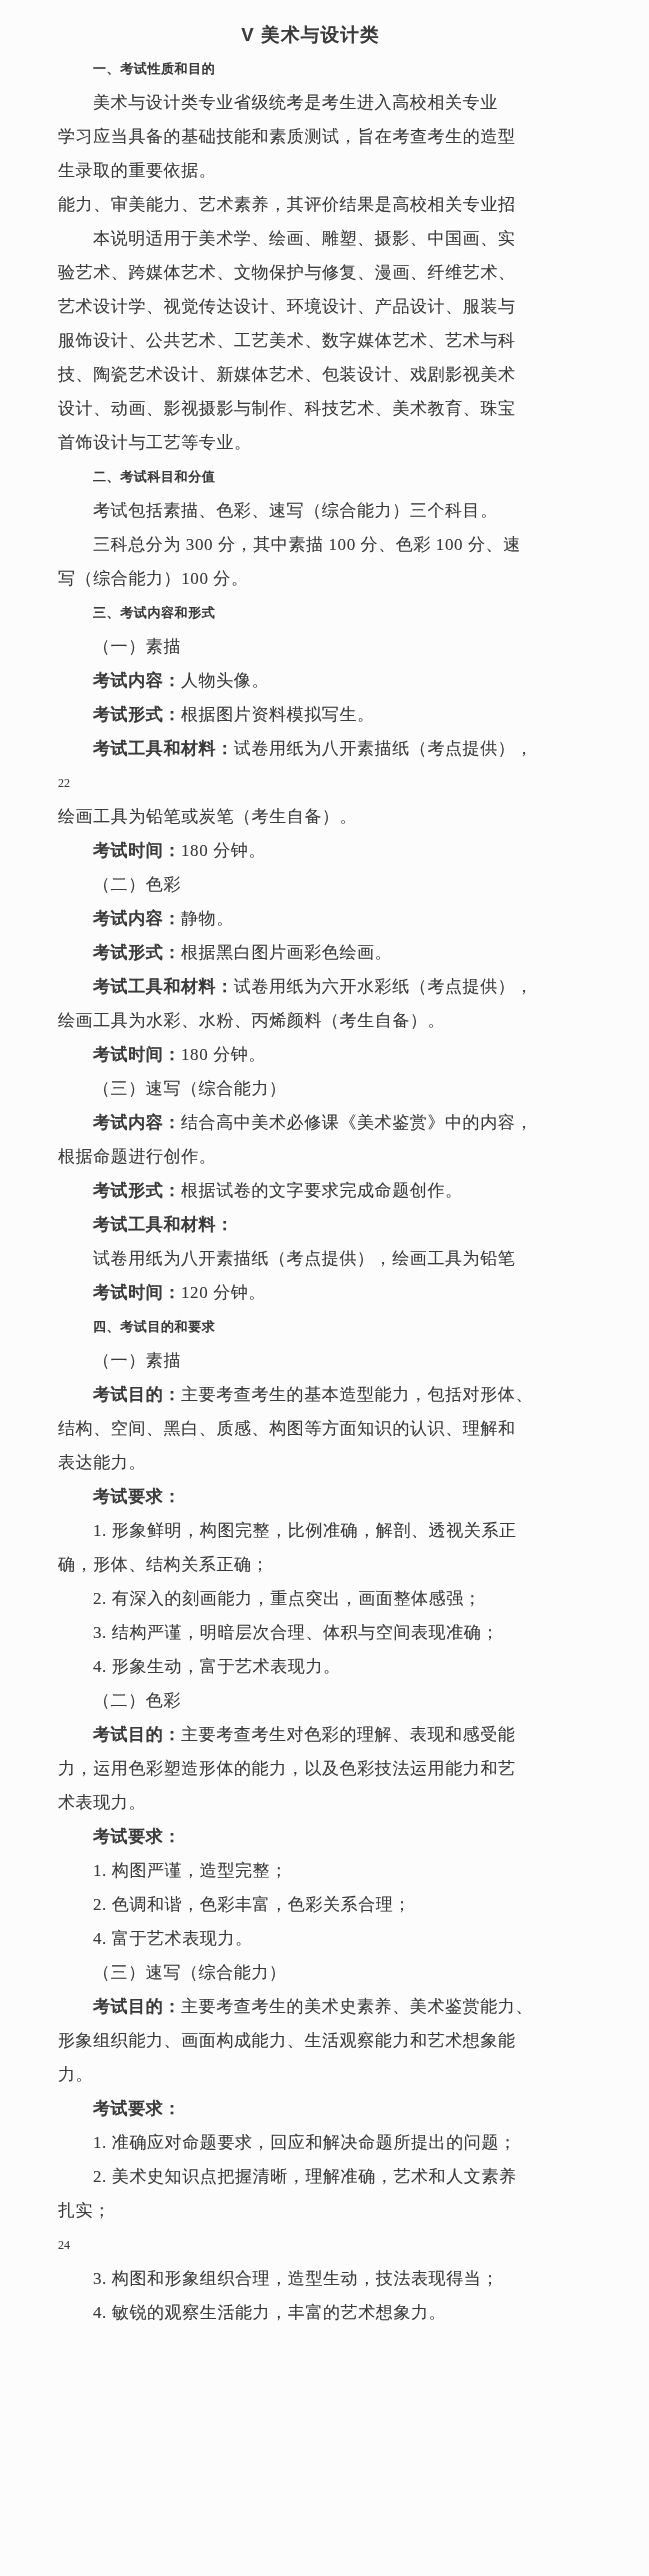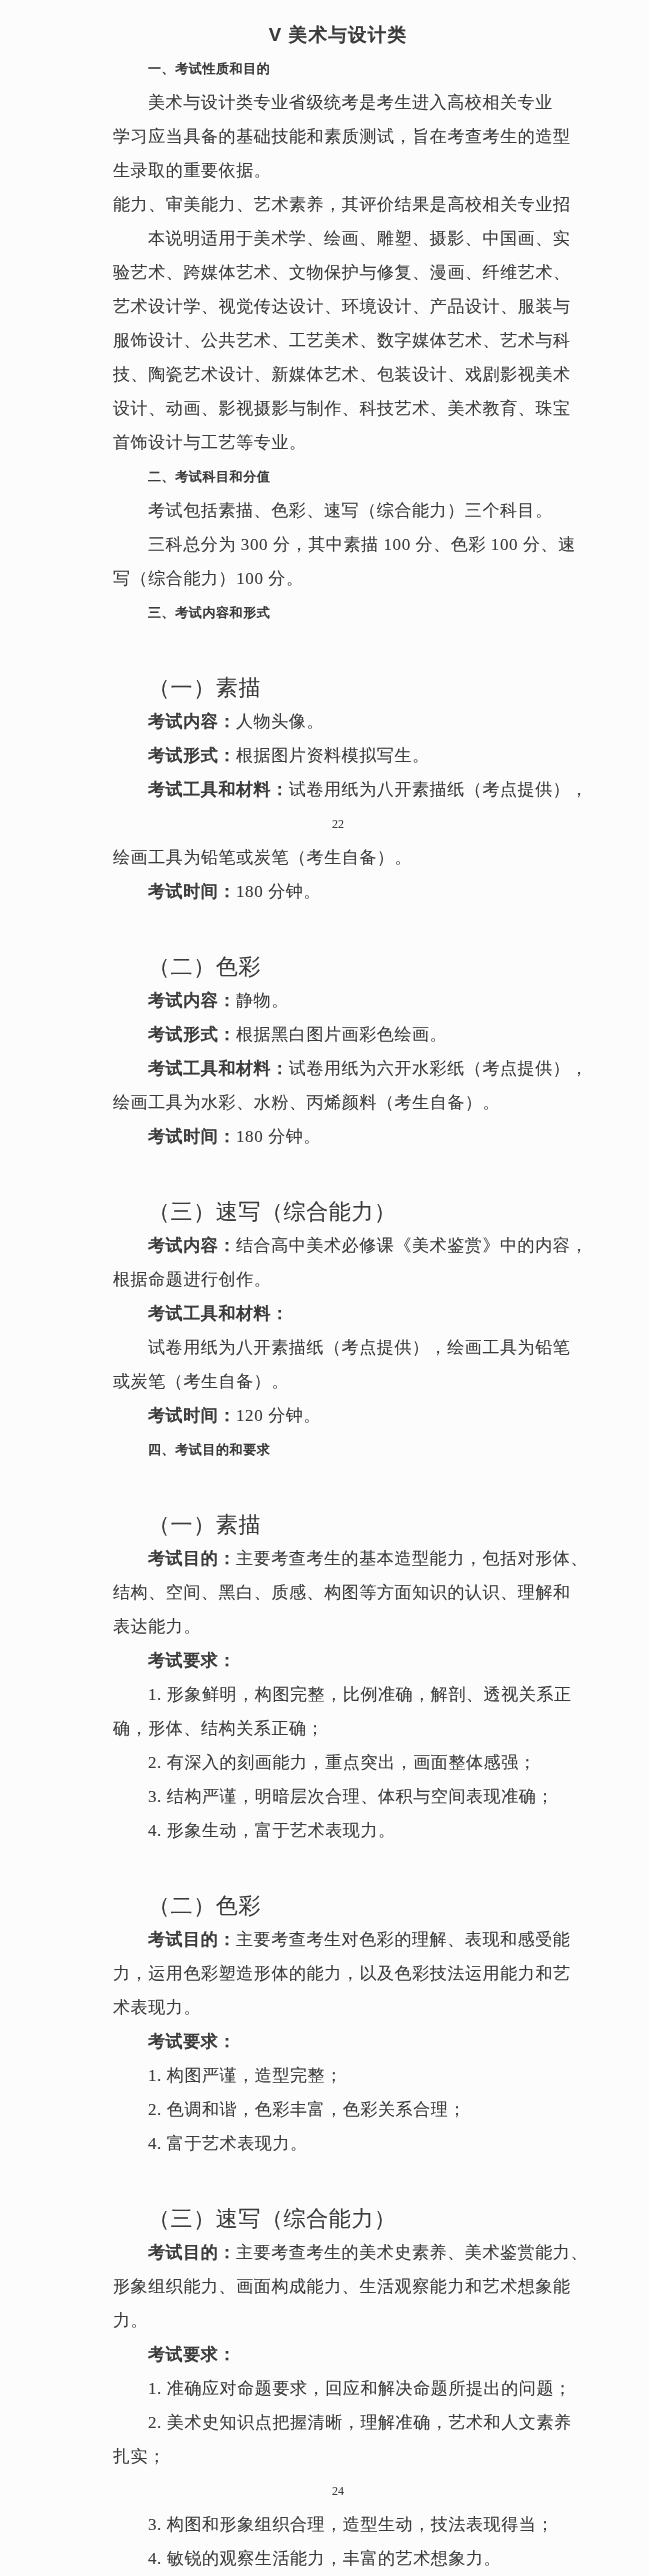--- a/index.html
+++ b/index.html
@@ -5,21 +5,21 @@
   html, body { margin: 0; padding: 0; background: #ffffff; }
   .page {
     position: relative;
     width: 649px;
     height: 2576px;
     margin: 0 auto;
     background: #fcfcfc;
     color: #3b3b3b;
     font-family: "Liberation Serif", "DejaVu Serif", serif;
     box-sizing: border-box;
-    padding: 18px 86px 0 113px;
+    padding: 18px 86px 0 58px;
     overflow: hidden;
   }
   .line {
     height: 34px;
     line-height: 34px;
     font-size: 17px;
     letter-spacing: 0.6px;
     white-space: nowrap;
     text-shadow: 0 0 0.6px rgba(70,70,70,0.35);
   }
@@ -29,23 +29,23 @@
     font-weight: bold;
     font-size: 18.6px;
     text-align: center;
     letter-spacing: 1.2px;
   }
   .line-h1 {
     font-family: "Liberation Sans", "DejaVu Sans", sans-serif;
     font-weight: bold;
     font-size: 13px;
   }
-  .line-sub { font-size: 22px; margin-top: 41px; }
+  .line-sub { font-size: 17px; }
   .line-page {
-    text-align: center;
+    text-align: left;
     font-size: 12px;
     letter-spacing: 0;
   }
   .lbl {
     font-family: Liberation Sans, sans-serif;
     font-weight: bold;
   }
 </style>
 </head>
 <body>
@@ -147,27 +147,27 @@
     <div class="line line-sub indent">
     <span class="txt">（三）速写（综合能力）</span>
   </div>
     <div class="line line-label indent">
     <span class="lbl">考试内容：</span><span class="txt">结合高中美术必修课《美术鉴赏》中的内容，</span>
   </div>
     <div class="line line-body">
     <span class="txt">根据命题进行创作。</span>
   </div>
     <div class="line line-label indent">
+    <span class="lbl">考试形式：</span><span class="txt">根据试卷的文字要求完成命题创作。</span>
+  </div>
+    <div class="line line-label indent">
     <span class="lbl">考试工具和材料：</span><span class="txt"></span>
   </div>
     <div class="line line-body indent">
     <span class="txt">试卷用纸为八开素描纸（考点提供），绘画工具为铅笔</span>
-  </div>
-    <div class="line line-body">
-    <span class="txt">或炭笔（考生自备）。</span>
   </div>
     <div class="line line-label indent">
     <span class="lbl">考试时间：</span><span class="txt">120 分钟。</span>
   </div>
     <div class="line line-h1 indent">
     <span class="txt">四、考试目的和要求</span>
   </div>
     <div class="line line-sub indent">
     <span class="txt">（一）素描</span>
   </div>

